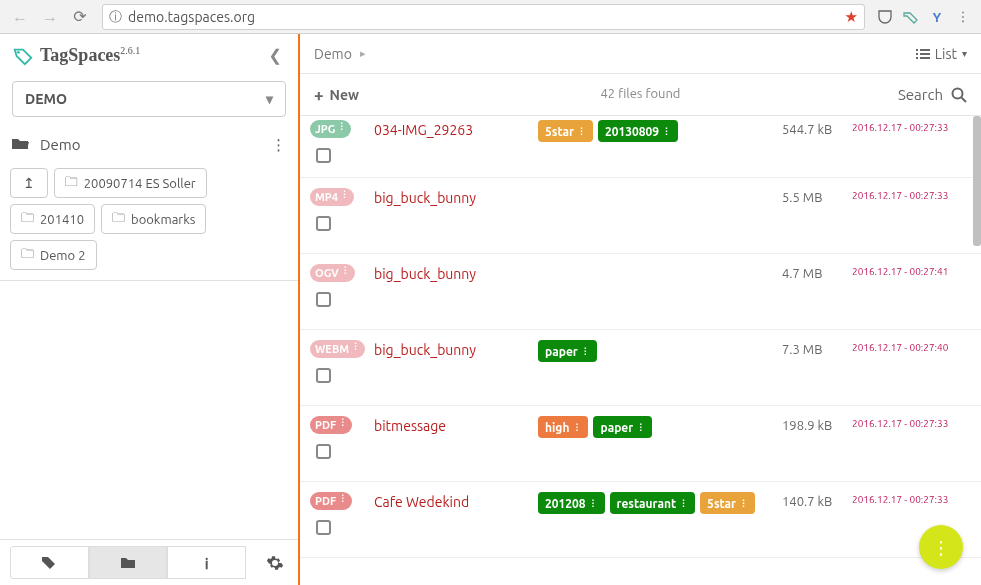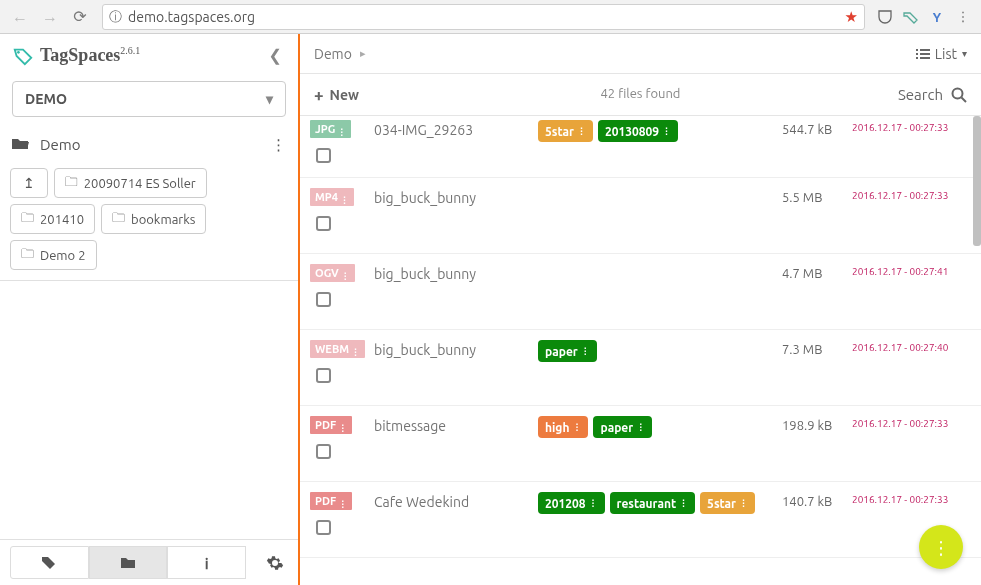--- a/index.html
+++ b/index.html
@@ -61,29 +61,29 @@
 .m-tool { height: 42px; border-bottom: 1px solid #e5e5e5; display: flex; align-items: center; padding: 0 14px; gap: 10px; }
 .new-btn { display: flex; align-items: center; gap: 6px; color: #666; font-weight: 600; font-size: 14px; }
 .count { position: absolute; left: 50%; transform: translateX(-50%); color: #888; font-size: 13px; top: 52px;}
 .search-lbl { margin-left: auto; display: flex; align-items: center; gap: 8px; color: #666; font-size: 15px; }
 
 
 .file-list { flex: 1; overflow: hidden; position: relative; }
 .row { display: flex; padding: 10px 14px 8px 10px; border-bottom: 1px solid #eee; gap: 14px; min-height: 76px; }
 .row:first-child { padding-top: 4px; min-height: 62px;}
 .col-ext { width: 50px; display: flex; flex-direction: column; align-items: flex-start; gap: 10px;}
-.ext-badge { border-radius: 1px; color: #fff; font-size: 11px; font-weight: 600; padding: 3px 5px; display: inline-flex; align-items: flex-end; gap: 2px; }
+.ext-badge { border-radius: 9px; color: #fff; font-size: 11px; font-weight: 600; padding: 3px 5px; display: inline-flex; align-items: flex-start; gap: 2px; }
 .ext-jpg { background: #8cc9a8; }
 .ext-mp4 { background: #efb9bd; }
 .ext-ogv { background: #efb9bd; }
 .ext-webm { background: #efb9bd; }
 .ext-pdf { background: #e98b8b; }
 .ext-dots { font-size: 9px; line-height: 6px;}
 .checkbox { width: 15px; height: 15px; border: 2px solid #888; border-radius: 3px; margin-left: 6px;}
-.col-name { width: 150px; padding-top: 2px; font-size: 14px; color: #737373; }
+.col-name { width: 150px; padding-top: 2px; font-size: 14px; color: #b91c1c; }
 .col-tags { width: 230px; display: flex; gap: 5px; flex-wrap: wrap; align-content: flex-start;}
 .tag { border-radius: 4px; color: #fff; font-size: 12px; font-weight: 600; padding: 0 7px; display: inline-flex; align-items: center; gap: 3px; height: 22px;}
 .tag-green { background: #0b8a0b; }
 .tag-orange { background: #e8a43a; }
 .tag-orange2 { background: #ed7b3f; }
 .tag-dots { font-size: 9px; line-height: 6px; }
 .col-size { width: 56px; font-size: 13px; color: #666; padding-top: 2px;}
 .col-date { width: 100px; font-size: 10px; color: #be185d; padding-top: 2px;}
 
 

